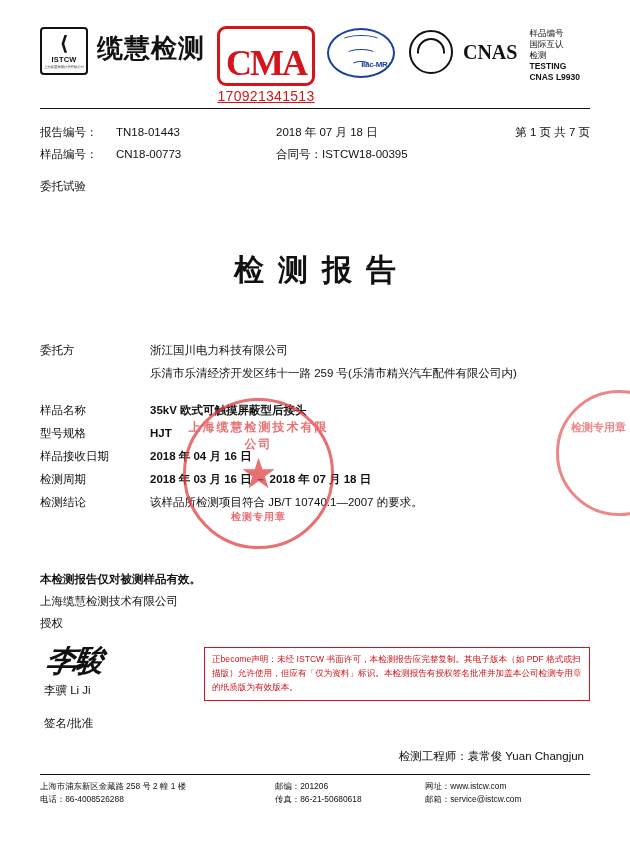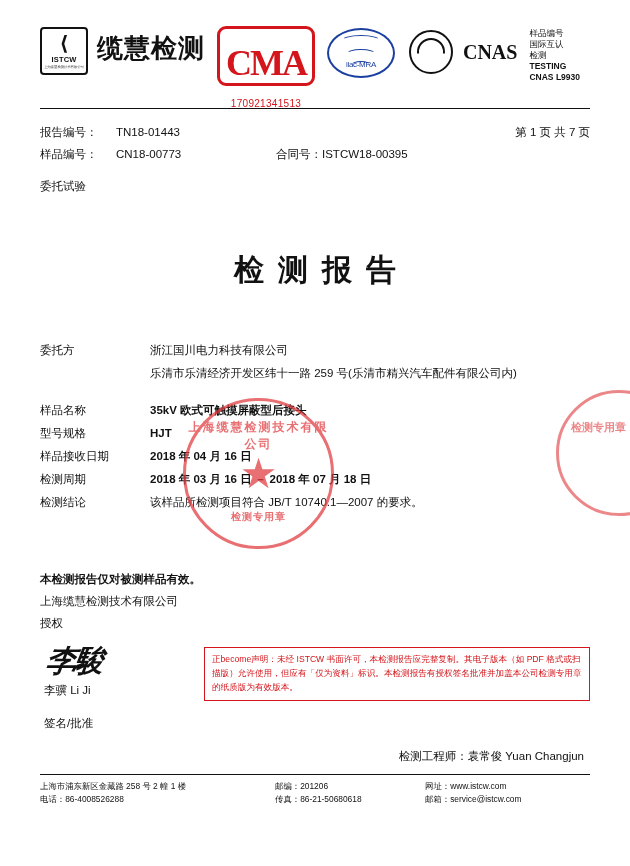--- a/index.html
+++ b/index.html
@@ -82,24 +82,25 @@
     color: #d4151b;
     line-height: 1;
     letter-spacing: -2px;
     font-family: "Liberation Serif", serif;
     border: 3px solid #d4151b;
     border-radius: 9px;
     padding: 16px 6px 2px 6px;
     display: inline-block;
   }
   .cma-num {
-    font-size: 10px;
+    font-size: 14px;
     color: #d4151b;
-    margin-top: 12px;
+    margin-top: 2px;
     letter-spacing: .3px;
+    text-decoration: underline;
   }
   .ilac-wrap {
     margin-left: 12px;
     margin-top: 2px;
     flex: none;
   }
   .ilac-oval {
     width: 64px;
     height: 46px;
     border: 2px solid #1a3fa0;
@@ -117,23 +118,23 @@
     border-bottom-color: transparent;
     border-left-color: transparent;
     border-right-color: transparent;
     border-radius: 50%;
     margin: 0 auto 2px auto;
   }
   .ilac-txt {
     position: absolute;
     bottom: 7px;
     width: 100%;
-    text-align: center;
+    text-align: right;
     font-size: 8px;
-    font-weight: normal;
+    font-weight: bold;
     color: #1a3fa0;
     letter-spacing: -.3px;
   }
   .cnas-wrap {
     margin-left: 14px;
     margin-top: 4px;
     flex: none;
     display: flex;
     align-items: center;
   }
@@ -389,20 +390,21 @@
       <div class="b">CNAS L9930</div>
     </div>
   </div>
 
   <hr class="rule">
 
   <div class="meta">
     <div class="meta-row">
       <div class="meta-label">报告编号：</div>
       <div class="meta-a">TN18-01443</div>
+      <div class="meta-b">2018 年 07 月 18 日</div>
       <div class="meta-c">第 1 页 共 7 页</div>
     </div>
     <div class="meta-row">
       <div class="meta-label">样品编号：</div>
       <div class="meta-a">CN18-00773</div>
       <div class="meta-b">
         <span>合同号：</span><span>ISTCW18-00395</span>
       </div>
       <div class="meta-c"></div>
     </div>

